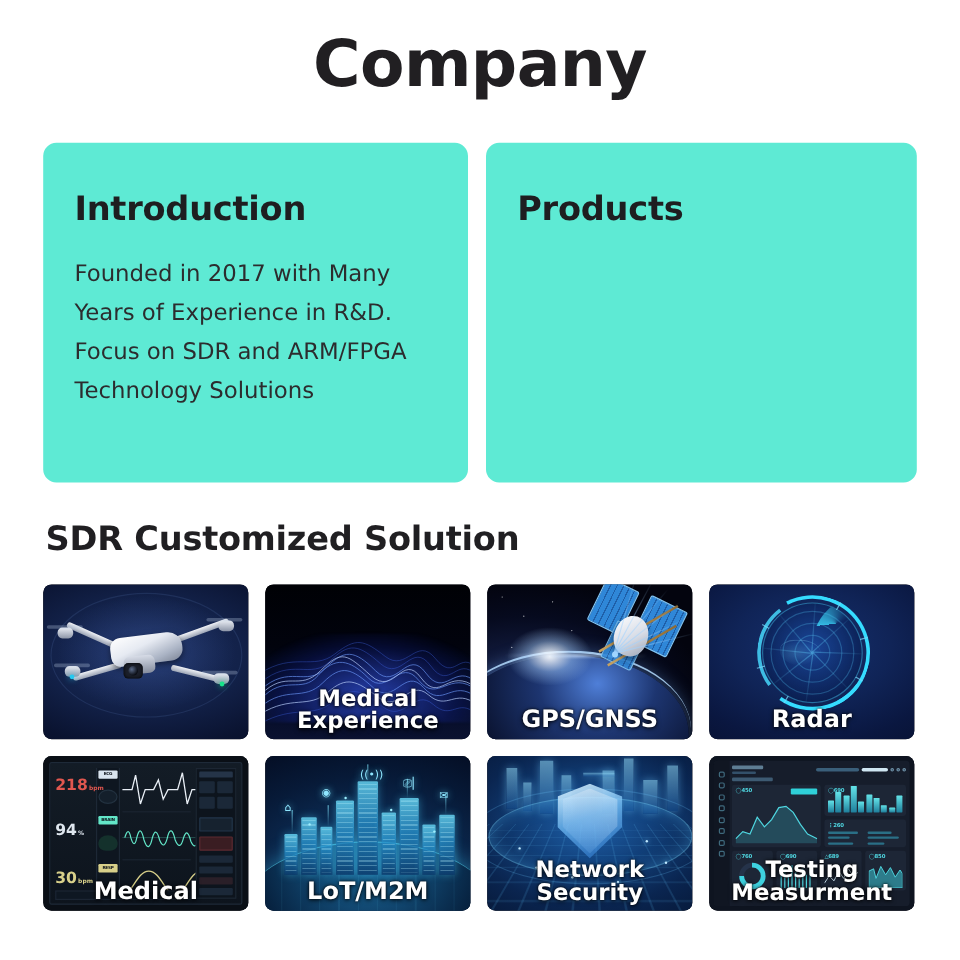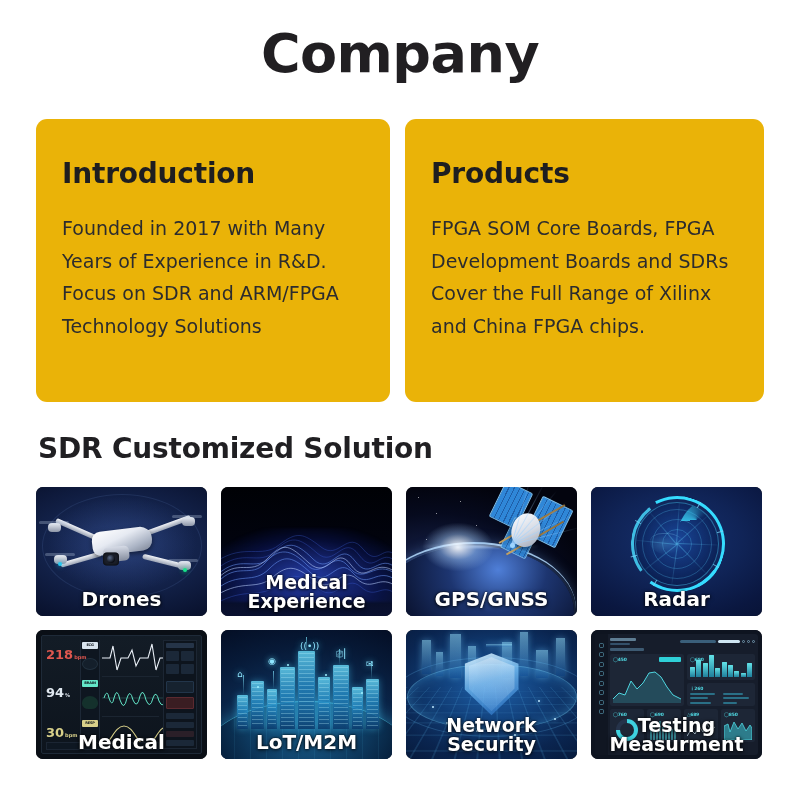--- a/index.html
+++ b/index.html
@@ -16,21 +16,21 @@
     position: absolute; left: 0; top: 26px; width: 800px;
     text-align: center;
     font-size: 54px; font-weight: 700; letter-spacing: -0.5px;
     color: #211f22; line-height: 1.05;
   }
 
   
   .cards { position: absolute; left: 36px; top: 119px; width: 728px; height: 283px; }
   .card {
     position: absolute; top: 0; height: 283px;
-    background: #eab308; border-radius: 11px;
+    background: #5eead4; border-radius: 11px;
     padding: 38px 26px 0 26px;
   }
   .card-left  { left: 0;   width: 354px; }
   .card-right { left: 369px; width: 359px; }
   .card-title {
     font-size: 28px; font-weight: 700; color: #1e1e20;
     letter-spacing: -0.2px; margin-bottom: 22px;
   }
   .card-body {
     font-size: 19px; color: #2c2c2e; line-height: 1.72; font-weight: 400;
@@ -222,21 +222,20 @@
 
   <div class="cards">
 
     <div class="card card-left">
       <div class="card-title">Introduction</div>
       <div class="card-body">Founded in 2017 with Many Years of Experience in R&amp;D. Focus on SDR and ARM/FPGA Technology Solutions</div>
     </div>
 
     <div class="card card-right">
       <div class="card-title">Products</div>
-      <div class="card-body">FPGA SOM Core Boards, FPGA Development Boards and SDRs Cover the Full Range of Xilinx and China FPGA chips.</div>
     </div>
 
   </div>
 
   <div class="section-title">SDR Customized Solution</div>
 
   <div class="grid">
 
     <div class="grid-row">
 
@@ -256,21 +255,20 @@
           <div class="dr-prop" style="left:136px; top:28px;"></div>
           <div class="dr-prop" style="left:9px;   top:66px;"></div>
           <div class="dr-prop" style="left:132px; top:72px;"></div>
           <div class="dr-body"></div>
           <div class="dr-nose"></div>
           <div class="dr-gimbal"></div>
           <div class="dr-lens"></div>
           <div class="dr-led" style="left:147px; top:81px;"></div>
           <div class="dr-led cy" style="left:22px; top:75px;"></div>
         </div>
-        <div class="tile-label">Drones</div>
       </div>
 
       <div class="tile">
         <div class="art art-spec">
           <div class="sp-glow"></div>
           <svg width="171" height="129" viewBox="0 0 171 129" style="position:absolute;inset:0;">
             <g fill="none" stroke="#6f9cff" stroke-width="0.7" opacity="0.75">
               <path d="M-4 96 C 16 74, 30 92, 44 76 S 70 62, 86 78 S 112 60, 128 80 S 154 70, 176 88"></path>
               <path d="M-4 102 C 18 84, 32 98, 48 82 S 72 70, 90 86 S 116 68, 132 86 S 156 78, 176 94"></path>
               <path d="M-4 88 C 20 66, 34 86, 50 70 S 74 54, 92 72 S 118 52, 134 74 S 158 64, 176 82"></path>

